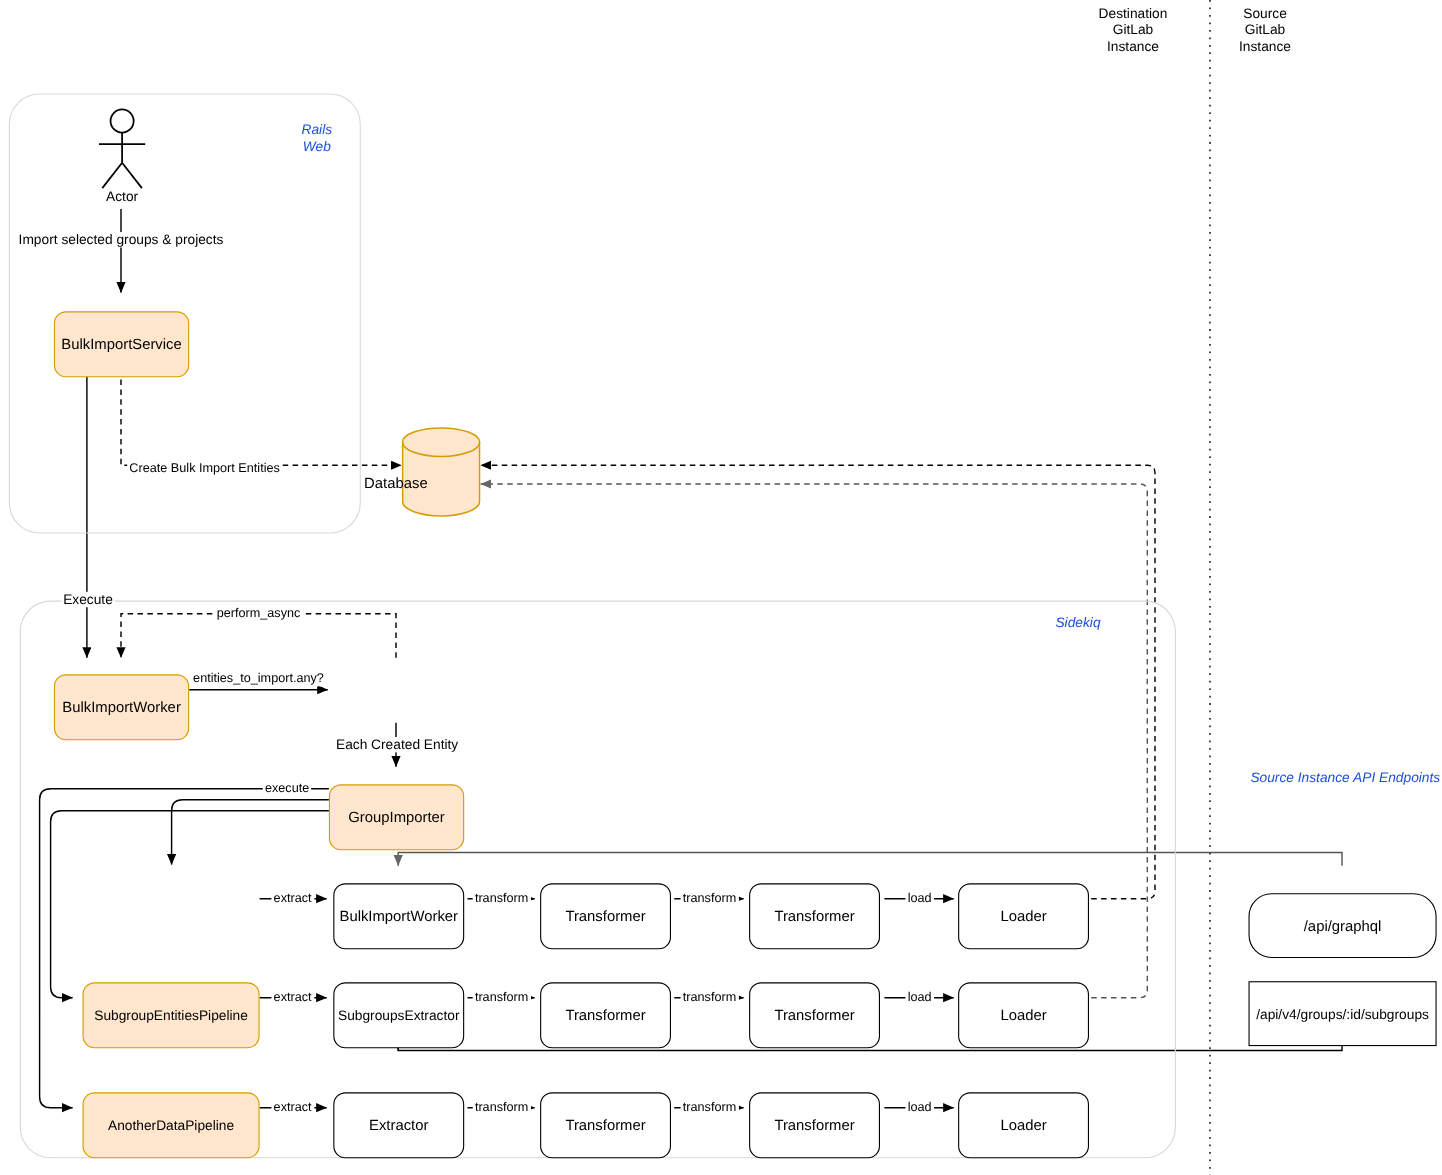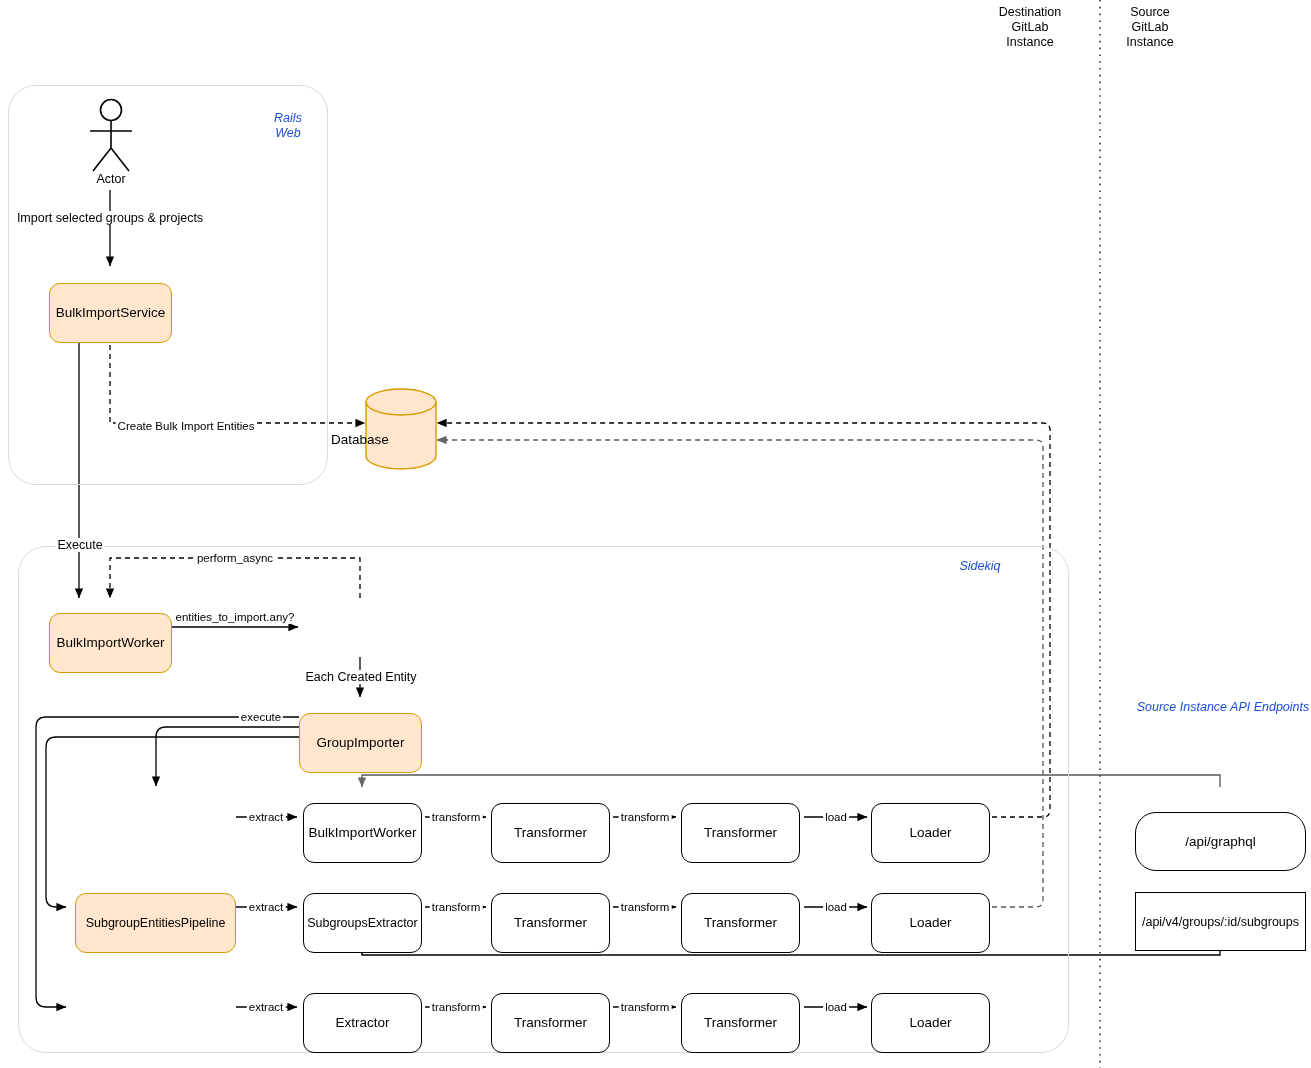--- a/index.html
+++ b/index.html
@@ -218,20 +218,21 @@
   <div class="node accent" style="left:49px; top:267px; width:123px; height:60px;">BulkImportService</div>
 
   <div class="node accent" style="left:49px; top:597px; width:123px; height:60px;">BulkImportWorker</div>
 
 
   <div class="node accent" style="left:299px; top:697px; width:123px; height:60px;">GroupImporter</div>
 
 
   <div class="node accent" style="left:75px; top:877px; width:161px; height:60px; font-size:12.5px;">SubgroupEntitiesPipeline</div>
 
+  <div class="node accent" style="left:75px; top:977px; width:161px; height:60px; font-size:12.5px;">AnotherDataPipeline</div>
 
   <div class="node" style="left:303px; top:787px; width:119px; height:60px;">BulkImportWorker</div>
 
   <div class="node" style="left:303px; top:877px; width:119px; height:60px; font-size:12.5px;">SubgroupsExtractor</div>
 
   <div class="node" style="left:303px; top:977px; width:119px; height:60px;">Extractor</div>
 
   <div class="node" style="left:491px; top:787px; width:119px; height:60px;">Transformer</div>
   <div class="node" style="left:681px; top:787px; width:119px; height:60px;">Transformer</div>
   <div class="node" style="left:871px; top:787px; width:119px; height:60px;">Loader</div>

